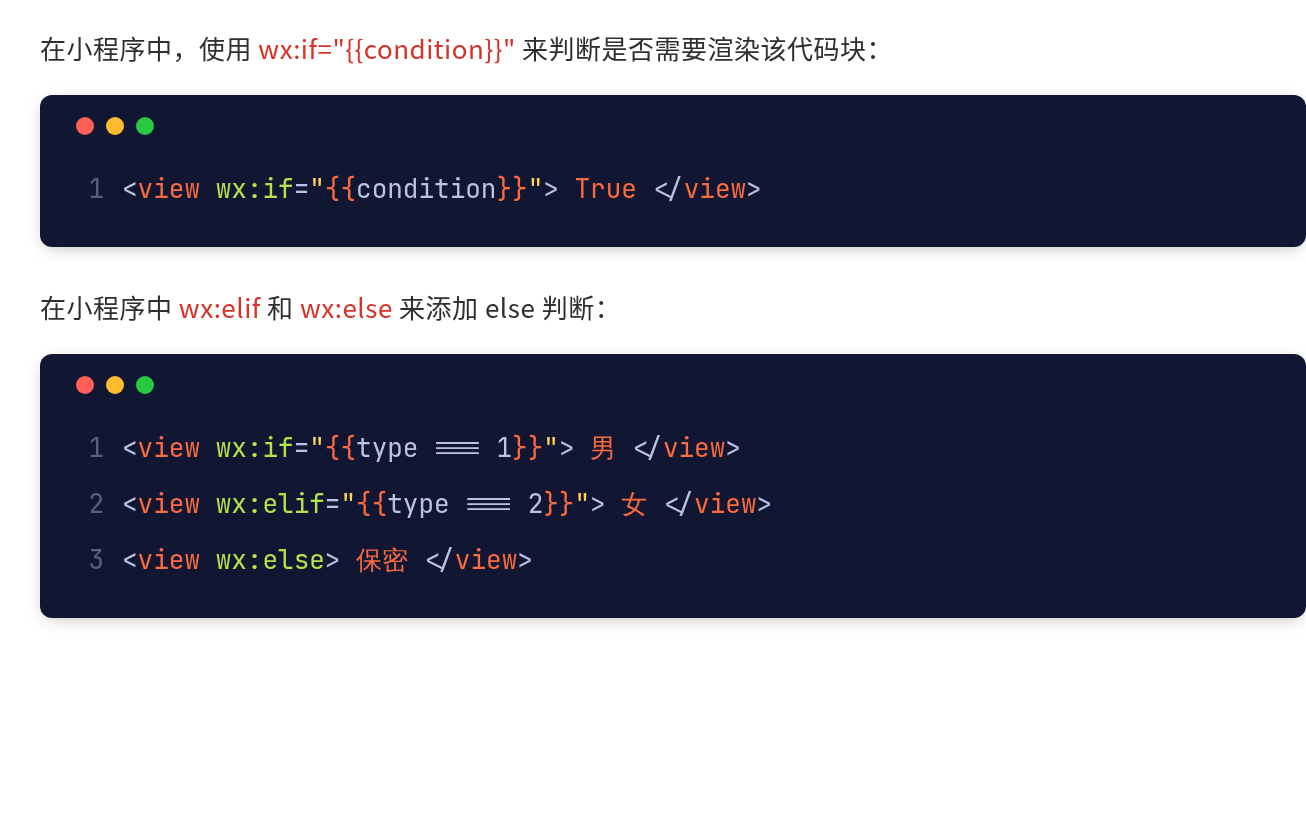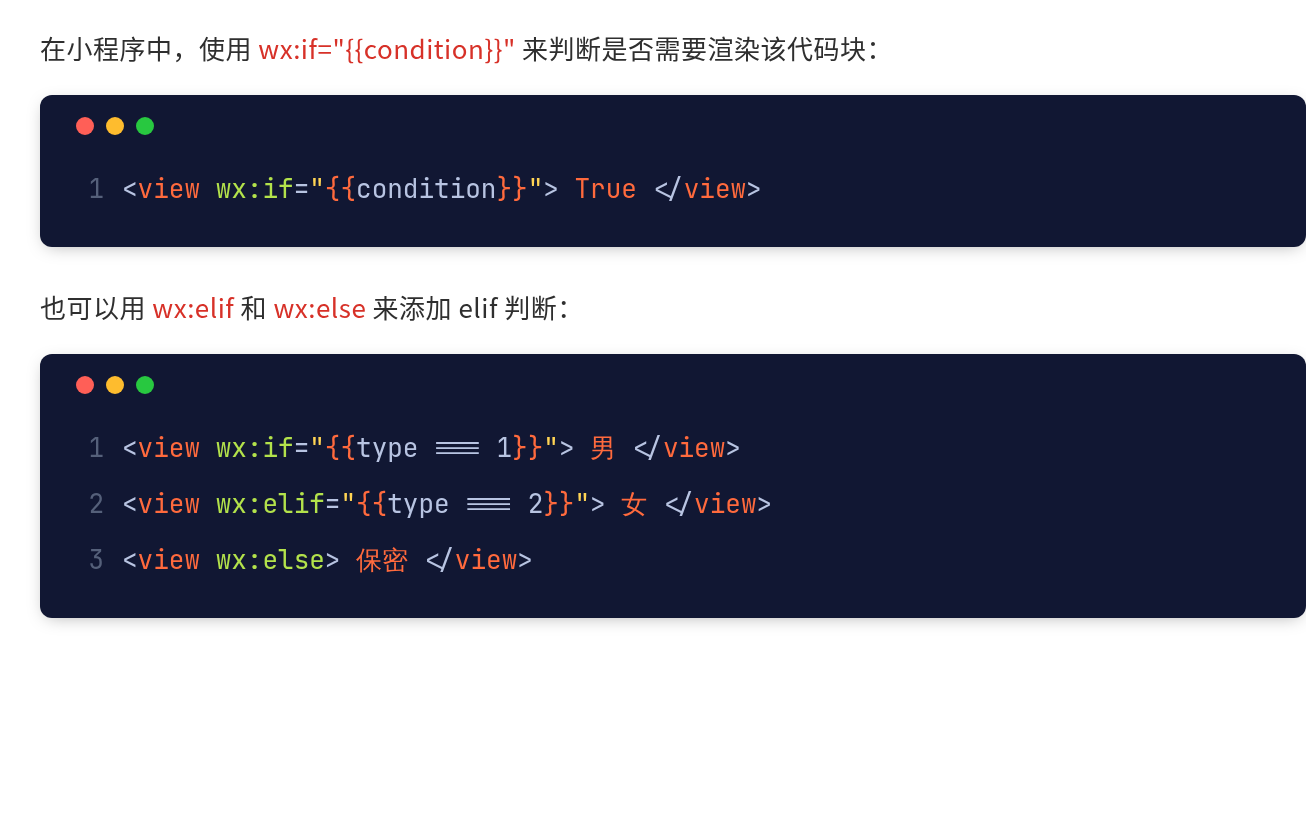--- a/index.html
+++ b/index.html
@@ -75,21 +75,21 @@
 <div class="code-block">
   <div class="titlebar">
     <span class="dot r"></span>
     <span class="dot y"></span>
     <span class="dot g"></span>
   </div>
   <div class="code-body" id="code-body-1"><div class="code-line"><span class="gutter">1</span><span><span class="tok punct">&lt;</span><span class="tok tag">view</span><span class="tok punct"> </span><span class="tok attr">wx:if</span><span class="tok op">=</span><span class="tok str">"</span><span class="tok brace">{{</span><span class="tok expr">condition</span><span class="tok brace">}}</span><span class="tok str">"</span><span class="tok punct">&gt;</span><span class="tok txt"> True </span><span class="tok punct">&lt;/</span><span class="tok close">view</span><span class="tok punct">&gt;</span></span></div></div>
 </div>
 
 <p class="para">
-  <span>也可以用 </span><span class="hl">wx:elif</span><span> 和 </span><span class="hl">wx:else</span><span> 来添加 elif 判断：</span>
+  <span>在小程序中 </span><span class="hl">wx:elif</span><span> 和 </span><span class="hl">wx:else</span><span> 来添加 else 判断：</span>
 </p>
 
 <div class="code-block">
   <div class="titlebar">
     <span class="dot r"></span>
     <span class="dot y"></span>
     <span class="dot g"></span>
   </div>
   <div class="code-body" id="code-body-2"><div class="code-line"><span class="gutter">1</span><span><span class="tok punct">&lt;</span><span class="tok tag">view</span><span class="tok punct"> </span><span class="tok attr">wx:if</span><span class="tok op">=</span><span class="tok str">"</span><span class="tok brace">{{</span><span class="tok expr">type === 1</span><span class="tok brace">}}</span><span class="tok str">"</span><span class="tok punct">&gt;</span><span class="tok txt"> 男 </span><span class="tok punct">&lt;/</span><span class="tok close">view</span><span class="tok punct">&gt;</span></span></div><div class="code-line"><span class="gutter">2</span><span><span class="tok punct">&lt;</span><span class="tok tag">view</span><span class="tok punct"> </span><span class="tok attr">wx:elif</span><span class="tok op">=</span><span class="tok str">"</span><span class="tok brace">{{</span><span class="tok expr">type === 2</span><span class="tok brace">}}</span><span class="tok str">"</span><span class="tok punct">&gt;</span><span class="tok txt"> 女 </span><span class="tok punct">&lt;/</span><span class="tok close">view</span><span class="tok punct">&gt;</span></span></div><div class="code-line"><span class="gutter">3</span><span><span class="tok punct">&lt;</span><span class="tok tag">view</span><span class="tok punct"> </span><span class="tok attr">wx:else</span><span class="tok punct">&gt;</span><span class="tok txt"> 保密 </span><span class="tok punct">&lt;/</span><span class="tok close">view</span><span class="tok punct">&gt;</span></span></div></div>
 </div>

